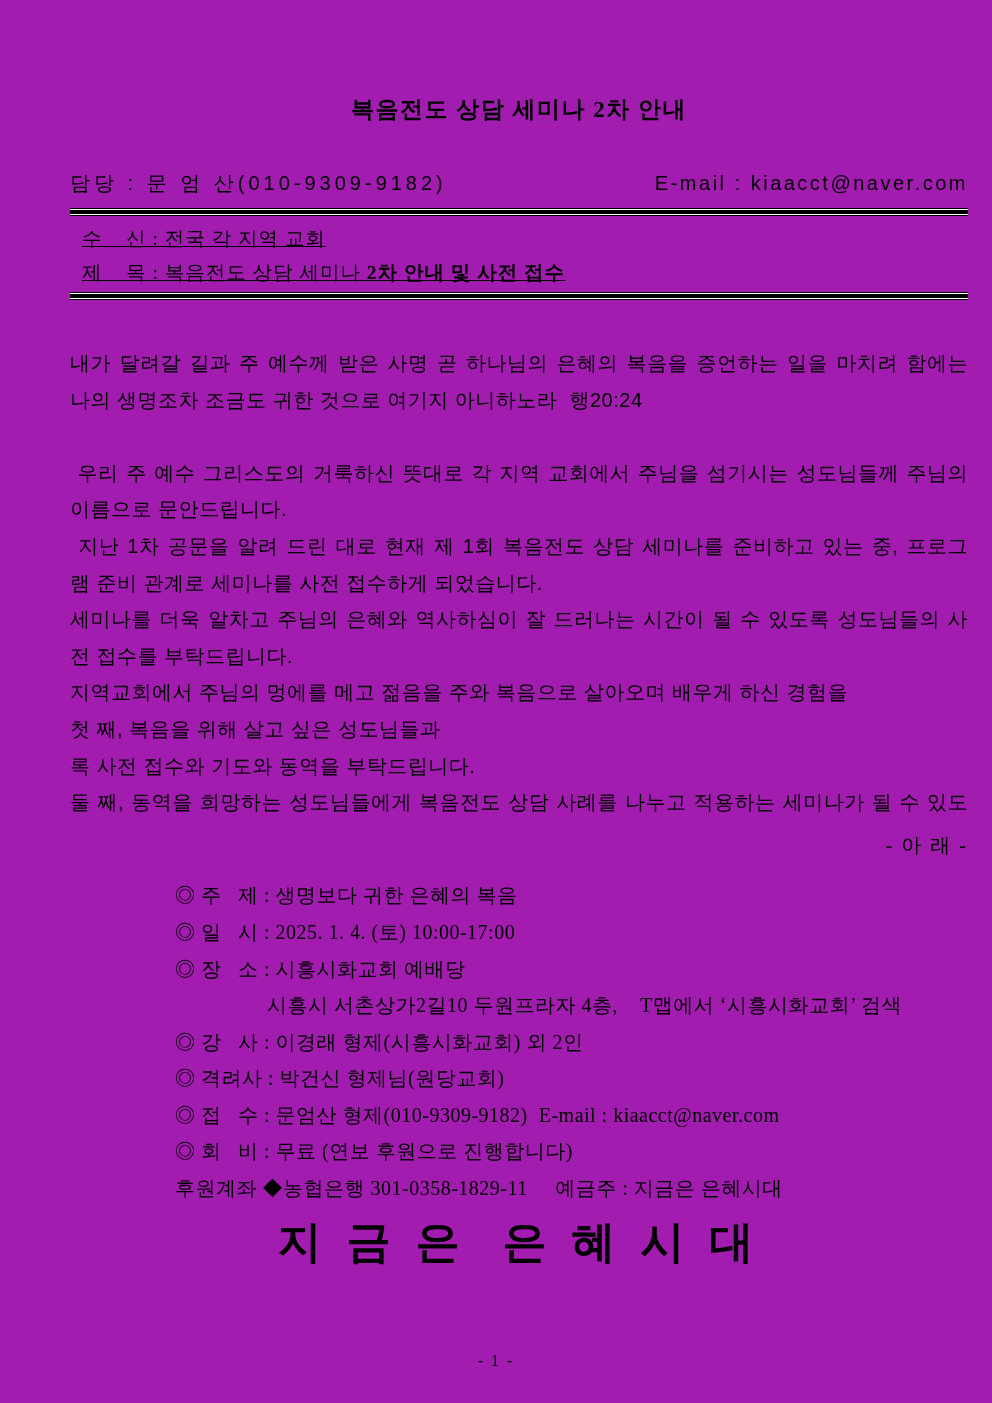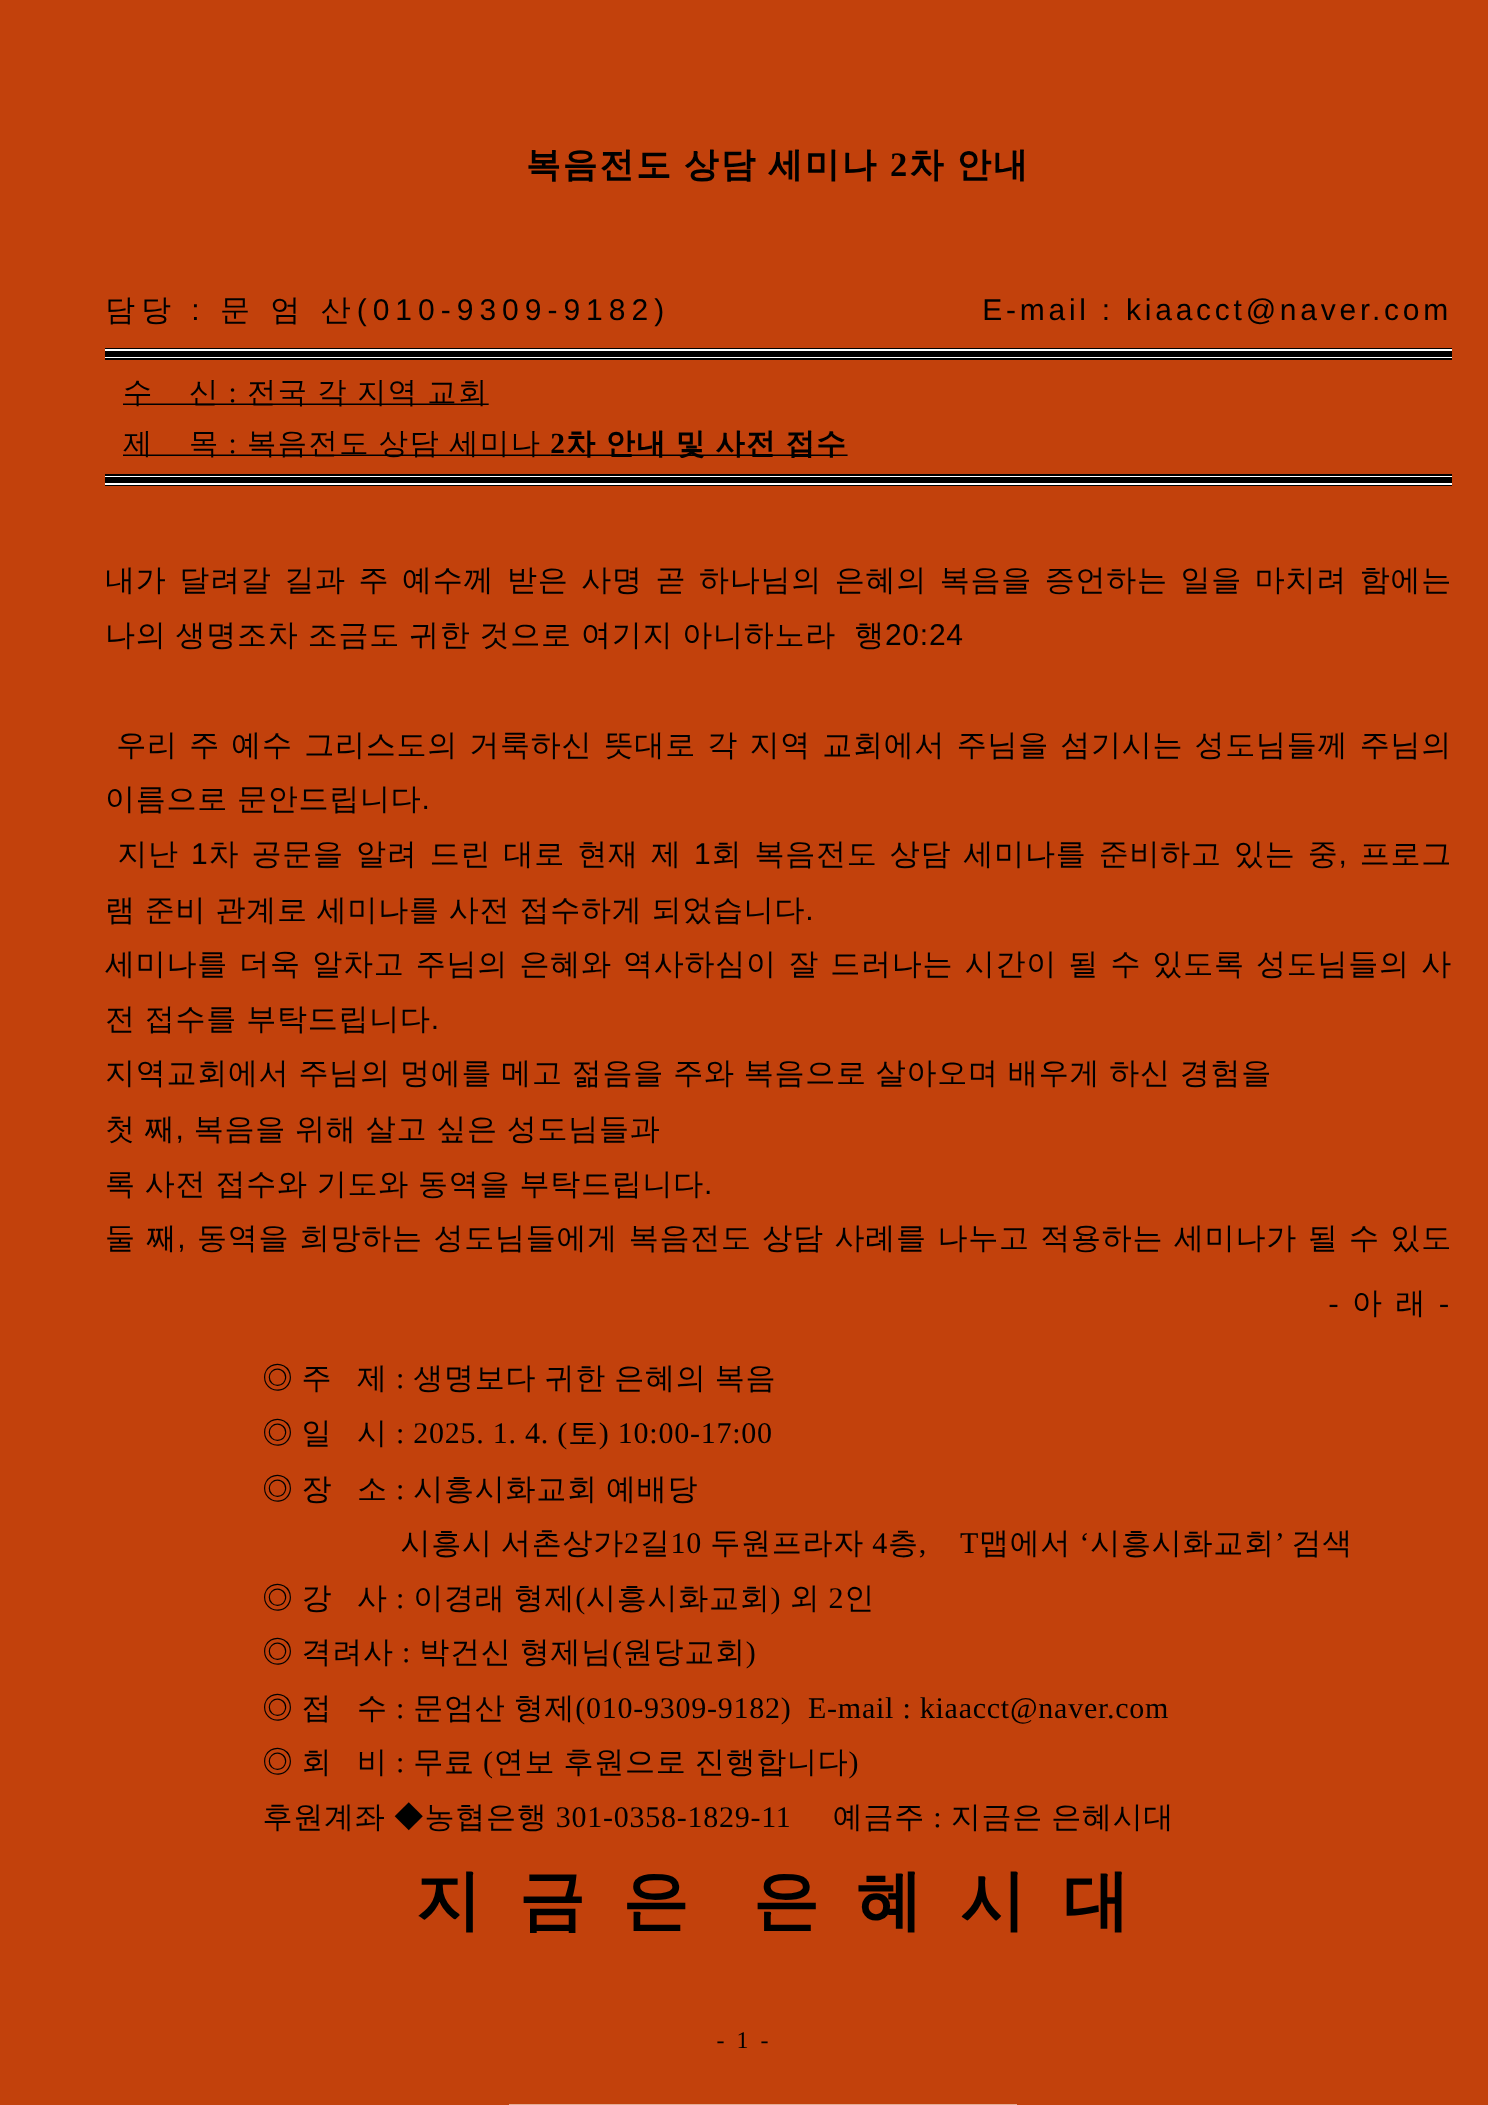--- a/index.html
+++ b/index.html
@@ -1,20 +1,20 @@
 <!DOCTYPE html>
 <html lang="ko"><head>
 <meta charset="utf-8">
 <style>
   html, body { margin: 0; padding: 0; background: #ffffff; }
   .page {
     position: relative;
     width: 992px;
     height: 1403px;
-    background: #c2410c;
+    background: #a21caf;
     color: #000000;
     font-family: "Liberation Serif", serif;
     overflow: hidden;
   }
   .content {
     position: absolute;
     left: 70px;
     top: 0;
     width: 898px;
   }
@@ -29,21 +29,21 @@
   }
   .header-row {
     margin-top: 45px;
     display: flex;
     justify-content: space-between;
     align-items: baseline;
     font-family: "Liberation Sans", sans-serif;
     font-size: 20px;
     line-height: 26px;
   }
-  .manager-line { letter-spacing: 4px; margin-top: 24px; }
+  .manager-line { letter-spacing: 4px; }
   .email-line   { letter-spacing: 2.5px; }
   .double-rule {
     margin-top: 12px;
     height: 8px;
     background: linear-gradient(to bottom,
       #000 0, #000 1px,
       #fff 1px, #fff 2px,
       #000 2px, #000 6px,
       #fff 6px, #fff 7px,
       #000 7px, #000 8px);

